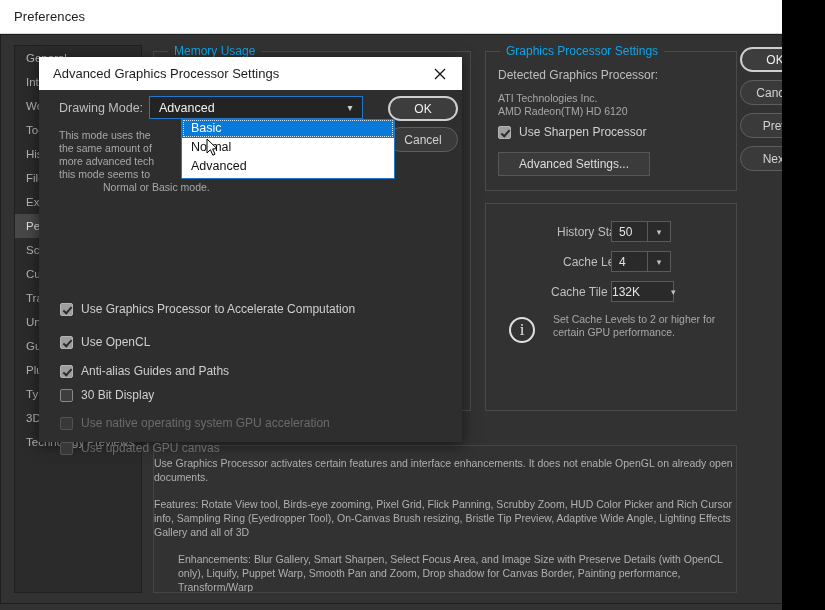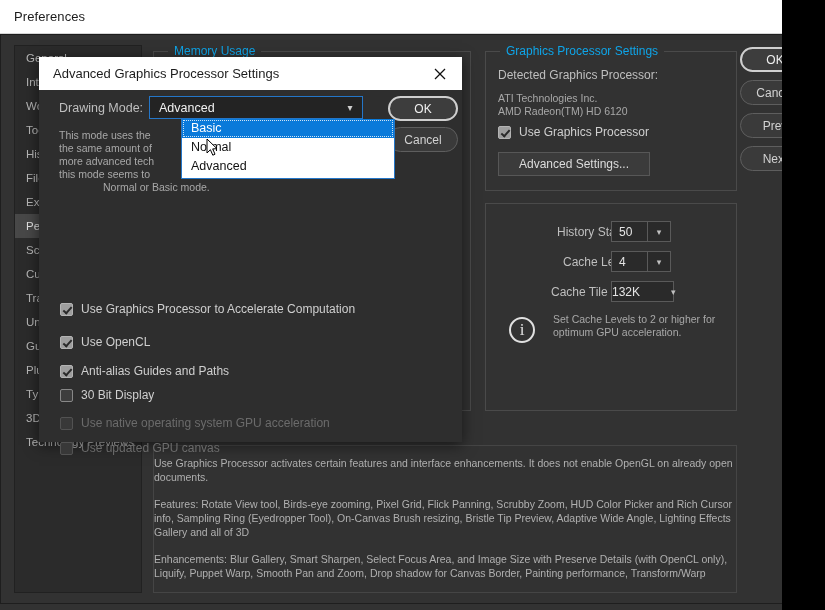--- a/index.html
+++ b/index.html
@@ -233,21 +233,21 @@
     box-sizing: border-box;
     padding: 10px 0;
     overflow: hidden;
   }
   .descbox p {
     margin: 0 0 13px 0;
     font-size: 10.5px;
     line-height: 14px;
     color: #b0b0b0;
   }
-  .descbox p:last-child { margin-bottom: 0; }
+  .descbox p:last-child { margin-bottom: 0; margin-left: 24px; }
 
   
   .modal {
     position: absolute;
     left: 39px; top: 57px;
     width: 423px; height: 385px;
     background: #2e2e2e;
     box-shadow: 0 3px 14px rgba(0,0,0,.55);
   }
   .modal-title {
@@ -381,21 +381,21 @@
 
       <div class="group" style="left:478px; top:10px; width:252px; height:140px;">
         <div class="glabel">Graphics Processor Settings</div>
 
         <div class="lbl" style="left:12px; top:16px;">Detected Graphics Processor:</div>
         <div class="lbl small" style="left:12px; top:40px;">ATI Technologies Inc.</div>
         <div class="lbl small" style="left:12px; top:53px;">AMD Radeon(TM) HD 6120</div>
 
         <div class="cbrow" style="left:12px; top:73px;">
           <span class="cbox on"></span>
-          <span class="cbl">Use Graphics Processor</span>
+          <span class="cbl">Use Sharpen Processor</span>
         </div>
 
         <div class="flatbtn" style="left:12px; top:100px; width:152px; height:24px;">Advanced Settings...</div>
       </div>
 
       <div class="group" style="left:478px; top:162px; width:252px; height:208px;"></div>
 
       <div class="lbl" style="left:550px; top:184px;">History States:</div>
       <div class="dsel" style="left:604px; top:180px; width:60px;">
         <span class="val">50</span>
@@ -409,21 +409,21 @@
       </div>
 
       <div class="lbl" style="left:544px; top:244px;">Cache Tile Size:</div>
       <div class="dsel noborder" style="left:604px; top:240px; width:63px;gap:31px;">
         <span class="val center">132K</span>
         <span class="arrow">▾</span>
       </div>
 
       <div class="infoicon" style="left:502px; top:276px;">i</div>
       <div class="lbl small" style="left:546px; top:272px;">Set Cache Levels to 2 or higher for</div>
-      <div class="lbl small" style="left:546px; top:285px;">optimum GPU acceleration.</div>
+      <div class="lbl small" style="left:546px; top:285px;">certain GPU performance.</div>
 
       <div class="descbox" style="left:146px; top:404px; width:584px; height:148px;">
         <p>Use Graphics Processor activates certain features and interface enhancements. It does not enable OpenGL on already open documents.</p>
         <p>Features: Rotate View tool, Birds-eye zooming, Pixel Grid, Flick Panning, Scrubby Zoom, HUD Color Picker and Rich Cursor info, Sampling Ring (Eyedropper Tool), On-Canvas Brush resizing, Bristle Tip Preview, Adaptive Wide Angle, Lighting Effects Gallery and all of 3D</p>
         <p>Enhancements: Blur Gallery, Smart Sharpen, Select Focus Area, and Image Size with Preserve Details (with OpenCL only), Liquify, Puppet Warp, Smooth Pan and Zoom, Drop shadow for Canvas Border, Painting performance, Transform/Warp</p>
       </div>
 
     </div>
   </div>
 

